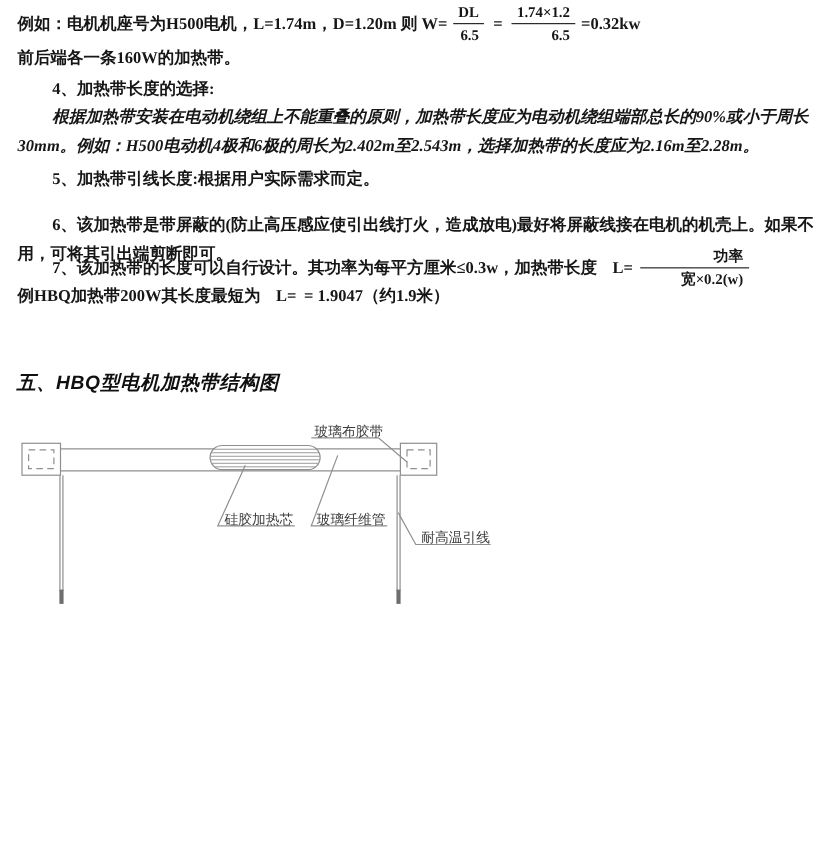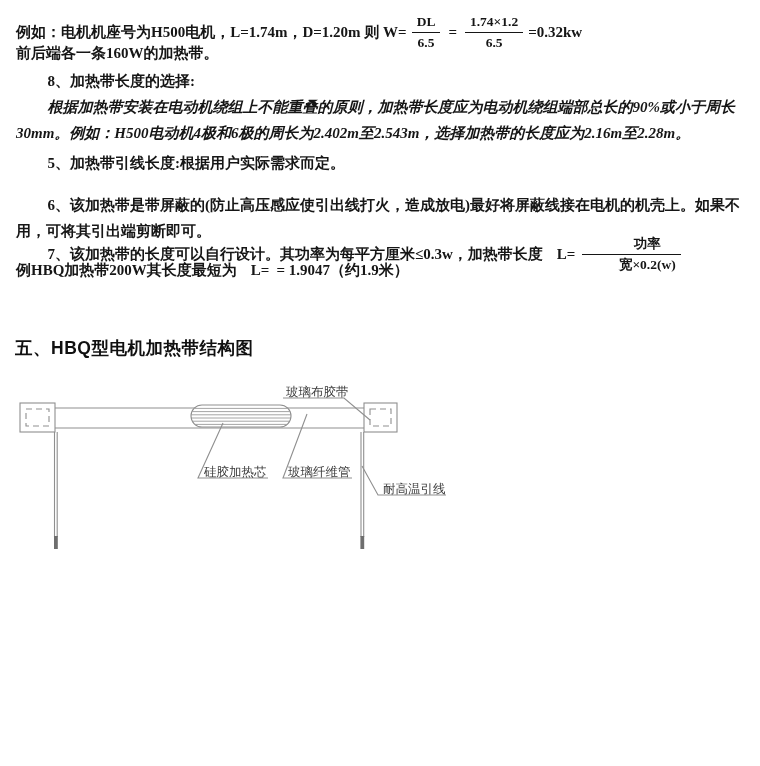--- a/index.html
+++ b/index.html
@@ -6,30 +6,30 @@
   .page {
     position:relative; width:760px; height:572px; background:#ffffff; overflow:hidden;
     font-family:"Liberation Serif","DejaVu Serif",serif; color:#161616;
   }
   .textblock { position:absolute; left:16px; top:0; width:734px; font-size:15px;
     line-height:26px; font-weight:600; }
   .textblock p { position:absolute; left:0; right:0; margin:0; }
   .indent { text-indent:2.1em; }
   .p1 { top:4px; }  .p2 { top:40px; }  .p3 { top:68px; }  .p4 { top:94px;font-style:italic; }
   .p5 { top:150px; } .p6 { top:192px; } .p7 { top:226px; } .p8 { top:257px; }
-  .frac { display:inline-block; vertical-align:middle; text-align:center;
-    font-size:13.5px; line-height:1.3; margin:11px 5px; transform:translateY(-2px); }
+  .frac { display:inline-block; vertical-align:middle; text-align:right;
+    font-size:13.5px; line-height:1.3; margin:0 5px; transform:translateY(-2px); }
   .frac .num { display:block; border-bottom:1.4px solid #161616; padding:0 5px 1px; }
   .frac .den { display:block; padding:1px 5px 0; }
   .eq { margin:0 3px; }
   .leq { margin-left:14px; margin-right:2px; }
   .res { margin-left:5px; }
   .heading { position:absolute; left:15px; top:336px; margin:0;
     font-family:"Liberation Sans","DejaVu Sans",sans-serif;
-    font-size:17.5px; font-weight:bold; color:#101010; letter-spacing:0.5px; }
+    font-size:17.5px; font-weight:bold; color:#101010; letter-spacing:0.5px;font-style:italic; }
   svg { position:absolute; display:block; }
   #diagram1 { left:0; top:372px; }
   #diagram2 { left:280px; top:578px; }
   .ln { stroke:#8f8f8f; stroke-width:1.1; fill:none; }
   .thin { stroke:#9a9a9a; stroke-width:0.9; fill:none; }
   .fw { fill:#ffffff; stroke:#8f8f8f; stroke-width:1.1; }
   .dash { fill:none; stroke:#8f8f8f; stroke-width:1.1; stroke-dasharray:6 4; }
   .core { stroke:#5c5c5c; stroke-width:2.2; fill:none; }
   .tip { fill:#6e6e6e; stroke:none; }
   svg text { font-family:"Liberation Sans","DejaVu Sans",sans-serif;
@@ -41,21 +41,21 @@
 <div class="page">
 
   <div class="textblock">
 
     <p class="p1">
       <span>例如：电机机座号为H500电机，L=1.74m，D=1.20m 则 W=</span><span class="frac"><span class="num">DL</span><span class="den">6.5</span></span><span class="eq">=</span><span class="frac"><span class="num">1.74×1.2</span><span class="den">6.5</span></span><span>=0.32kw</span>
     </p>
 
     <p class="p2">前后端各一条160W的加热带。</p>
 
-    <p class="p3 indent">8、加热带长度的选择:</p>
+    <p class="p3 indent">4、加热带长度的选择:</p>
 
     <p class="p4 indent">根据加热带安装在电动机绕组上不能重叠的原则，加热带长度应为电动机绕组端部总长的90%或小于周长30mm。例如：H500电动机4极和6极的周长为2.402m至2.543m，选择加热带的长度应为2.16m至2.28m。</p>
 
     <p class="p5 indent">5、加热带引线长度:根据用户实际需求而定。</p>
 
     <p class="p6 indent">6、该加热带是带屏蔽的(防止高压感应使引出线打火，造成放电)最好将屏蔽线接在电机的机壳上。如果不用，可将其引出端剪断即可。</p>
 
     <p class="p7 indent">
       <span>7、该加热带的长度可以自行设计。其功率为每平方厘米≤0.3w，加热带长度</span><span class="leq">L=</span><span class="frac"><span class="num">功率</span><span class="den">宽×0.2(w)</span></span>
     </p>

